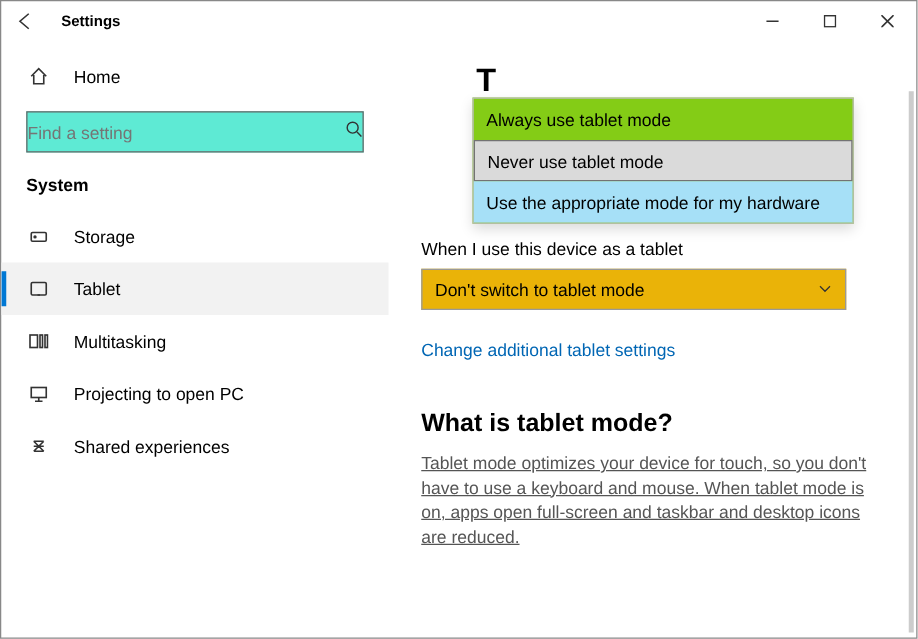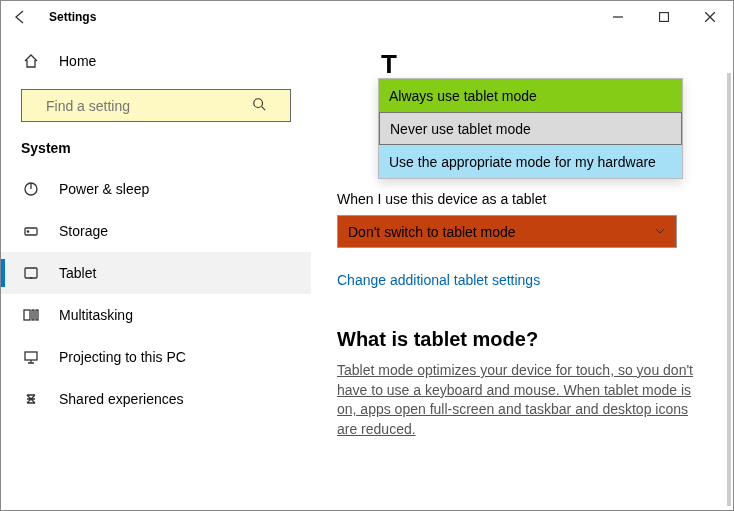--- a/index.html
+++ b/index.html
@@ -8,32 +8,32 @@
     .titlebar .back { width: 24px; height: 24px; display: flex; align-items: center; justify-content: center; margin-right: 16px; }
     .titlebar .title { font-size: 12px; flex: 1; }
     .win-controls { display: flex; height: 32px; }
     .win-controls div { width: 46px; display: flex; align-items: center; justify-content: center; }
     .win-controls svg { width: 10px; height: 10px; }
     .container { display: flex; height: calc(100% - 32px); }
     .sidebar { width: 310px; padding: 12px 0 0 0; overflow-y: auto; }
     .home-row { display: flex; align-items: center; padding: 8px 20px; font-size: 14px; cursor: default; }
     .home-row .icon { width: 20px; margin-right: 18px; display: flex; align-items: center; justify-content: center; }
     .search-wrap { margin: 12px 20px 18px 20px; }
-    .search-box { width: 100%; height: 33px; border: 1px solid #666; background: #fef9c3; display: flex; align-items: center; padding: 0 24px; }
+    .search-box { width: 100%; height: 33px; border: 1px solid #666; background: #5eead4; display: flex; align-items: center; padding: 0 0; }
     .search-box input { border: none; outline: none; flex: 1; font-size: 14px; color: #666; background: transparent; }
     .section-label { font-size: 14px; font-weight: 600; padding: 0 20px 12px 20px; }
     .nav-list { list-style: none; }
     .nav-item { display: flex; align-items: center; height: 42px; padding-left: 20px; font-size: 14px; cursor: default; position: relative; }
     .nav-item .icon { width: 20px; margin-right: 18px; display: flex; align-items: center; justify-content: center; }
     .nav-item.selected::before { content: ''; position: absolute; left: 0; top: 7px; bottom: 7px; width: 4px; background: #0078d4; }
     .nav-item.selected { background: #f2f2f2; text-align: center; }
     .content { flex: 1; padding: 28px 26px 0 26px; position: relative; overflow: hidden; }
     .scrollbar { position: absolute; right: 2px; top: 40px; bottom: 4px; width: 4px; background: #ccc; }
     .field-label { font-size: 14px; margin-bottom: 8px; }
-    .select-box { width: 340px; height: 33px; border: 1px solid #999; display: flex; align-items: center; padding: 0 10px; font-size: 14px; background: #c2410c; justify-content: space-between; margin-bottom: 24px; gap: 12px; }
+    .select-box { width: 340px; height: 33px; border: 1px solid #999; display: flex; align-items: center; padding: 0 10px; font-size: 14px; background: #eab308; justify-content: space-between; margin-bottom: 24px; gap: 12px; }
     .link { color: #0066b4; font-size: 14px; margin-bottom: 40px; display: block; }
     .heading2 { font-size: 20px; font-weight: 600; margin-bottom: 10px; }
     .desc { font-size: 14px; color: #555; line-height: 1.4; text-decoration: underline; }
     .dropdown-open { position: absolute; top: 77px; left: 377px; width: 305px; background: #84cc16; border: 1px solid #bbb; box-shadow: 0 4px 10px rgba(0,0,0,0.15); z-index: 50; }
     .dropdown-open .opt { height: 33px; display: flex; align-items: center; padding: 0 10px; font-size: 14px; }
     .dropdown-open .opt.hover { background: #dadada; }
     .dropdown-open .opt.red { border: 1px solid #737373; }
     .dropdown-open .opt.selected { background: #a6e0f7; }
     .masked-title { position: absolute; top: 48px; left: 380px; font-size: 26px; font-weight: 600; z-index: 1; }
     .group1 { margin-top: 130px; }
@@ -88,29 +88,20 @@
               <path d="M11 11 L15 15"></path>
             </svg>
         </span>
       </div>
     </div>
     <div class="section-label">System</div>
     <ul class="nav-list">
       <li class="nav-item">
         <span class="icon">
             <svg width="16" height="16" viewBox="0 0 16 16">
-              <circle cx="8" cy="8" r="6"></circle>
-              <path d="M8 2 V8"></path>
-            </svg>
-          </span>
-        <span>Power &amp; sleep</span>
-      </li>
-      <li class="nav-item">
-        <span class="icon">
-            <svg width="16" height="16" viewBox="0 0 16 16">
               <rect x="2" y="5" width="12" height="7" rx="1"></rect>
               <circle cx="5" cy="8.5" r="0.7" fill="#333"></circle>
             </svg>
           </span>
         <span>Storage</span>
       </li>
       <li class="nav-item selected">
         <span class="icon">
             <svg width="16" height="16" viewBox="0 0 16 16">
               <rect x="2" y="3" width="12" height="10" rx="1"></rect>
@@ -129,21 +120,21 @@
           </span>
         <span>Multitasking</span>
       </li>
       <li class="nav-item">
         <span class="icon">
             <svg width="16" height="16" viewBox="0 0 16 16">
               <rect x="2" y="3" width="12" height="8"></rect>
               <path d="M5 14 H11 M8 11 V14"></path>
             </svg>
           </span>
-        <span>Projecting to this PC</span>
+        <span>Projecting to open PC</span>
       </li>
       <li class="nav-item">
         <span class="icon">
             <svg width="16" height="16" viewBox="0 0 16 16">
               <path d="M4 4 L12 4 M4 8 L12 8 M4 12 L12 12 M4 4 L8 8 M12 4 L8 8 M4 12 L8 8 M12 12 L8 8"></path>
             </svg>
           </span>
         <span>Shared experiences</span>
       </li>
     </ul>

